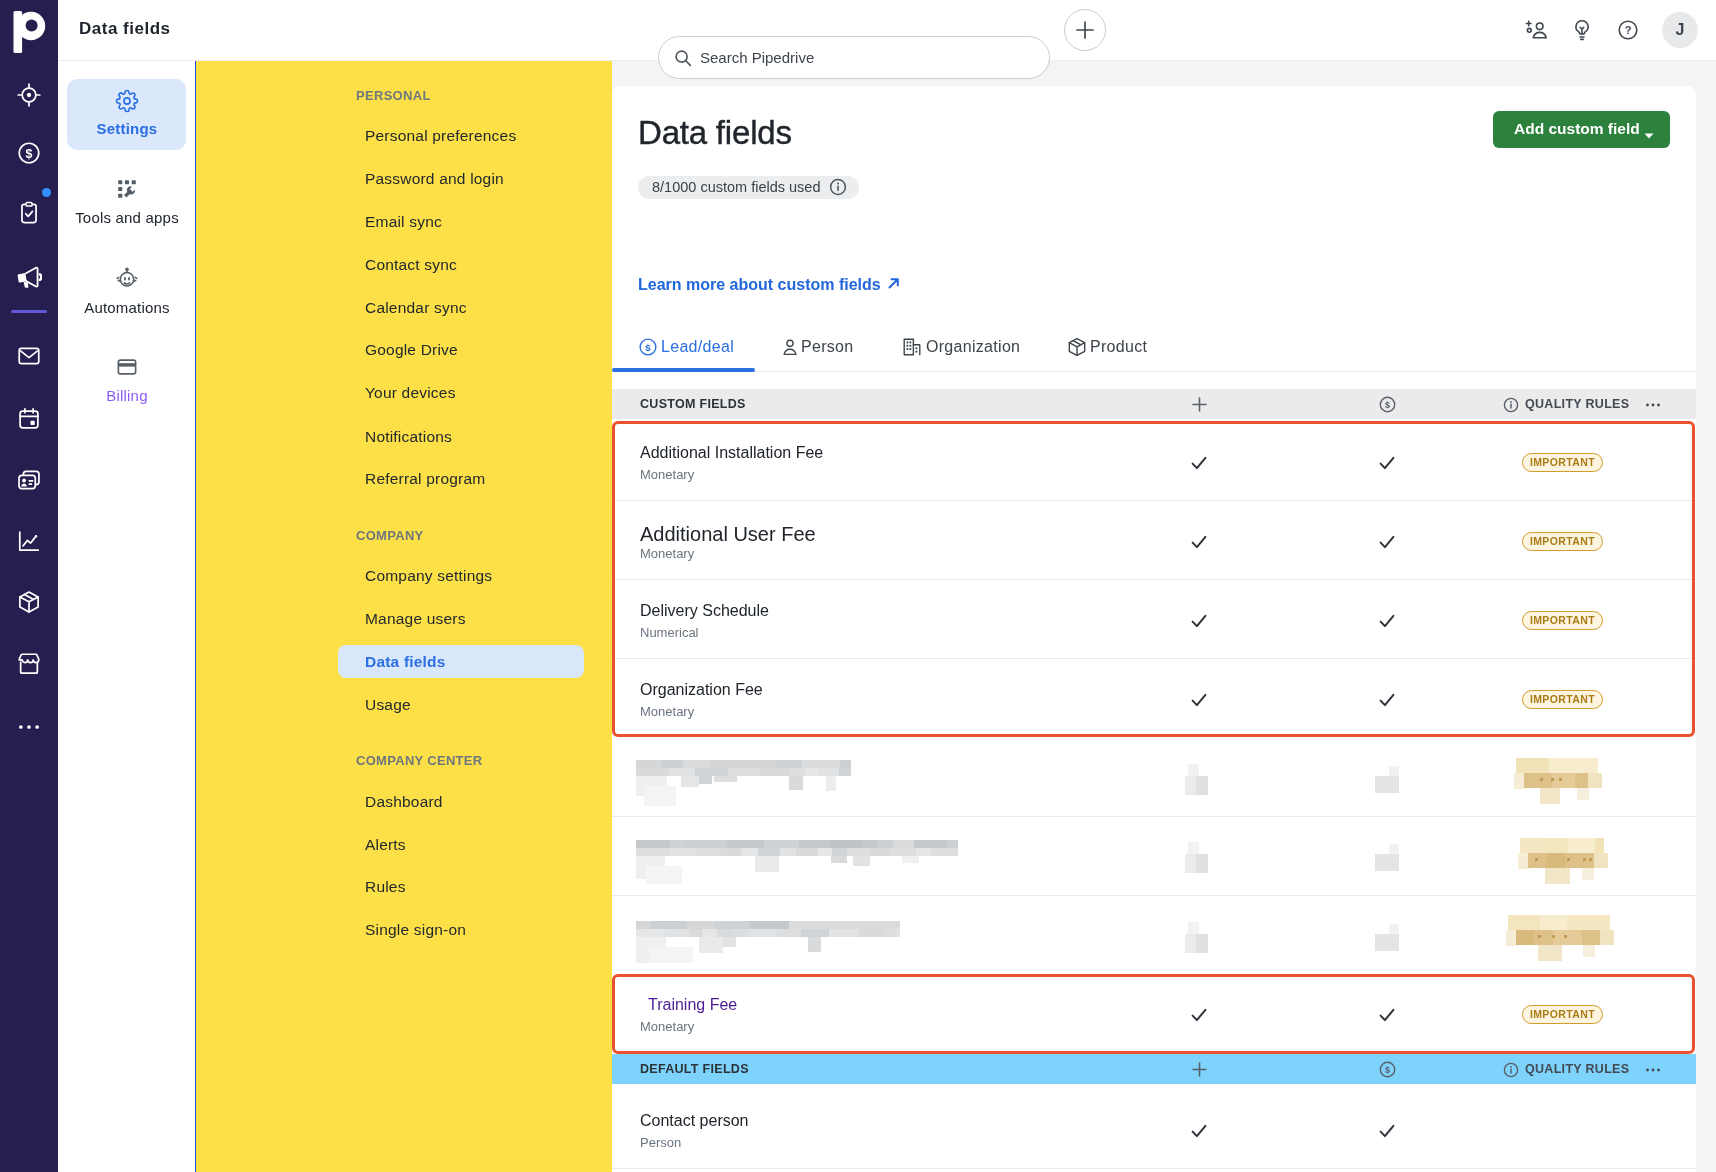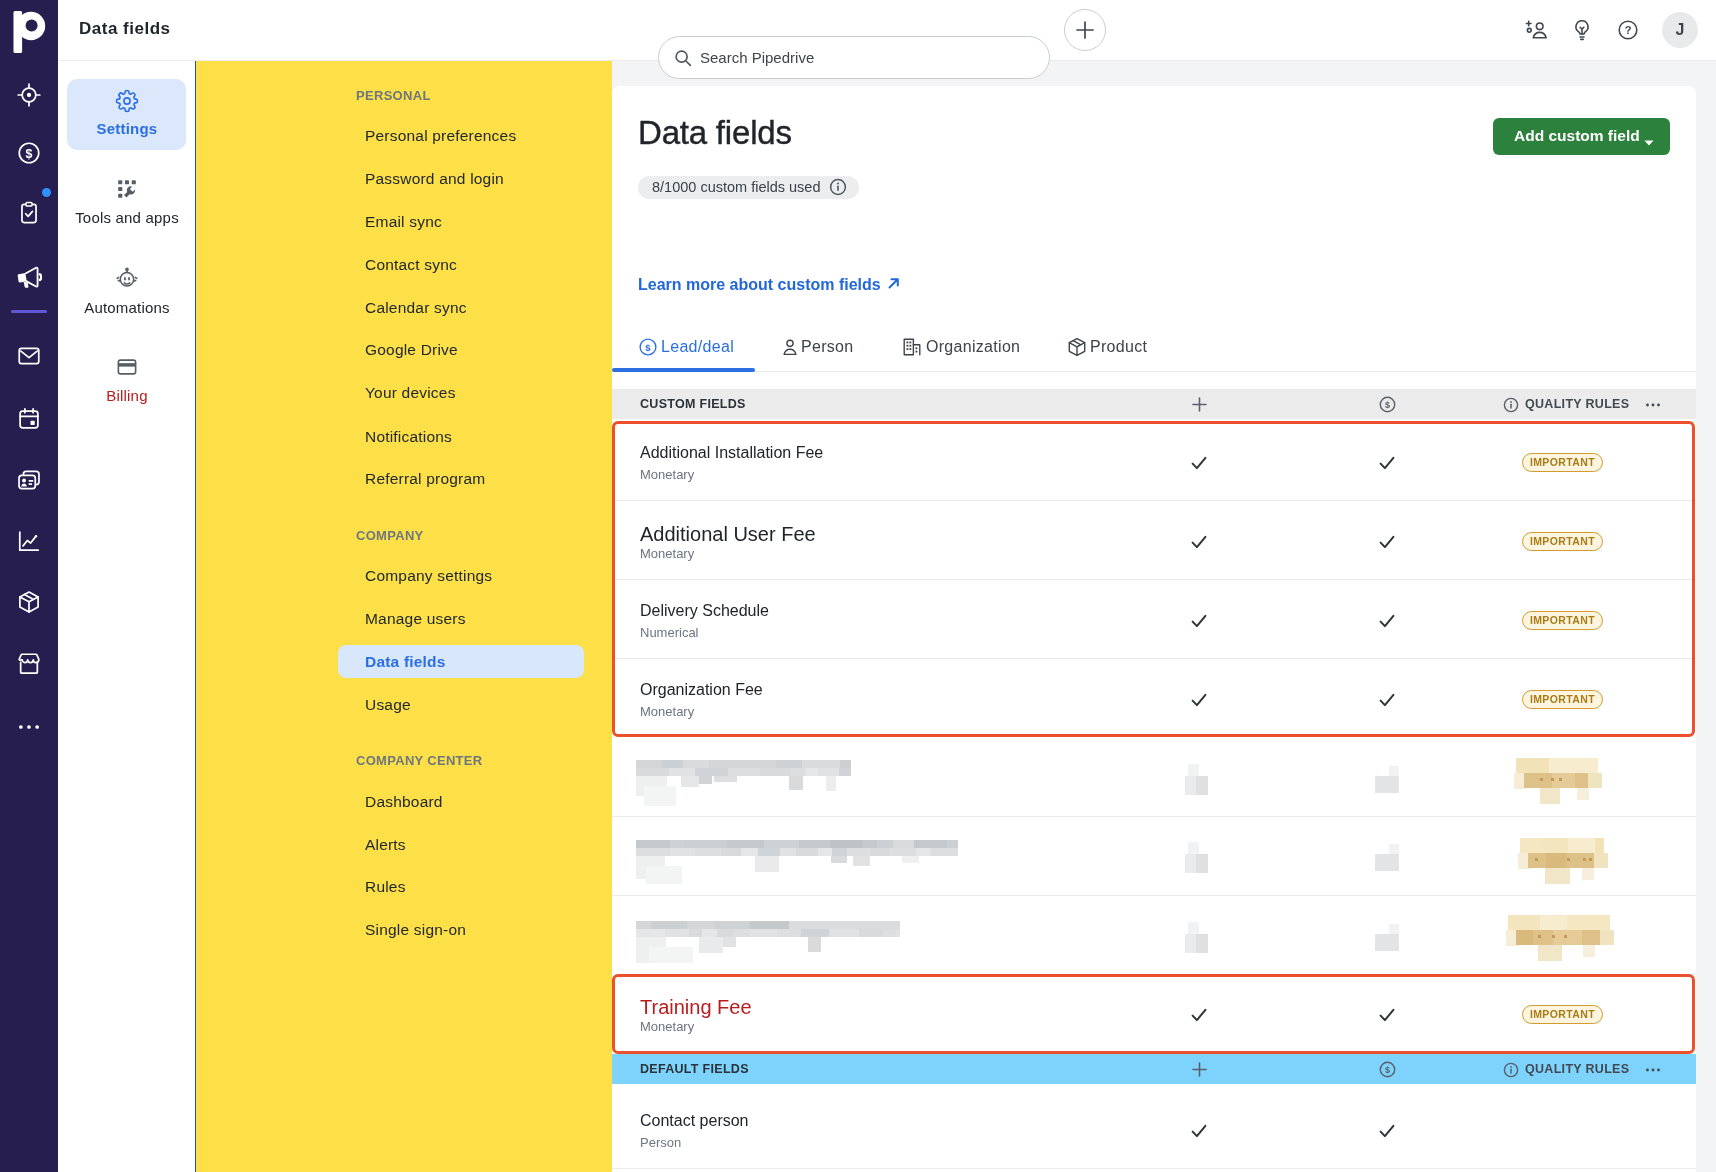--- a/index.html
+++ b/index.html
@@ -142,21 +142,21 @@
         <path d="M3.3 11.4l-1.5 1M3 14.7l1.3.5" stroke="#565e66" stroke-width="1.7" stroke-linecap="round" stroke-linejoin="round" fill="none"></path>
         <path d="M20.7 11.4l1.5 1M21 14.7l-1.3.5" stroke="#565e66" stroke-width="1.7" stroke-linecap="round" stroke-linejoin="round" fill="none"></path>
       </svg></div>
     <div style="position:absolute;left:69px;top:306px;transform:translate(-50%,-50%);width:23px;height:23px;"><svg width="23" height="23" viewBox="0 0 24 24" fill="none" style="">
         <rect x="3" y="4.8" width="18" height="14.4" rx="2.2" stroke="#565e66" stroke-width="1.7" stroke-linecap="round" stroke-linejoin="round" fill="none"></rect>
         <rect x="3.6" y="8" width="16.8" height="3.6" fill="#565e66"></rect>
       </svg></div>
     <div style="position:absolute;left:0;top:59px;width:138px;text-align:center;font-size:15px;letter-spacing:.2px;color:#21272d;color:#2b6fe2;font-weight:bold;">Settings</div>
     <div style="position:absolute;left:0;top:148px;width:138px;text-align:center;font-size:15px;letter-spacing:.2px;color:#21272d;">Tools and apps</div>
     <div style="position:absolute;left:0;top:238px;width:138px;text-align:center;font-size:15px;letter-spacing:.2px;color:#21272d;">Automations</div>
-    <div style="position:absolute;left:0;top:326px;width:138px;text-align:center;font-size:15px;letter-spacing:.2px;color:#b91c1c;">Billing</div>
+    <div style="position:absolute;left:0;top:326px;width:138px;text-align:center;font-size:15px;letter-spacing:.2px;color:#8b5cf6;">Billing</div>
   </div>
 
 <div id="col3">
   <div class="sect" style="top:27px;">PERSONAL</div>
   <div class="nitem" style="top:66px;">Personal preferences</div>
   <div class="nitem" style="top:109px;">Password and login</div>
   <div class="nitem" style="top:152px;">Email sync</div>
   <div class="nitem" style="top:195px;">Contact sync</div>
   <div class="nitem" style="top:238px;">Calendar sync</div>
   <div class="nitem" style="top:280px;">Google Drive</div>
@@ -172,21 +172,21 @@
   <div class="sect" style="top:692px;">COMPANY CENTER</div>
   <div class="nitem" style="top:732px;">Dashboard</div>
   <div class="nitem" style="top:775px;">Alerts</div>
   <div class="nitem" style="top:817px;">Rules</div>
   <div class="nitem" style="top:860px;">Single sign-on</div>
 </div>
 
 <div id="main">
  <div id="card">
   <div style="position:absolute;left:26px;top:28px;font-size:33px;font-weight:500;color:#20252b;letter-spacing:-.2px;-webkit-text-stroke:0.4px #20252b;">Data fields</div>
-  <div style="position:absolute;left:881px;top:32px;width:177px;height:37px;background:#2c813c;border-radius:6px;">
+  <div style="position:absolute;left:881px;top:25px;width:177px;height:37px;background:#2c813c;border-radius:6px;">
     <div style="position:absolute;left:21px;top:9px;font-size:15.5px;font-weight:bold;color:#fff;">Add custom field</div>
     <div style="position:absolute;left:150px;top:15px;"><svg width="12" height="8" viewBox="0 0 12 8">
             <path d="M1.5 1.5l4.5 5 4.5-5z" fill="#fff"></path>
           </svg></div>
   </div>
   <div style="position:absolute;left:26px;top:90px;height:23px;background:#ecedee;border-radius:12px;font-size:14.5px;color:#3c4247;line-height:23px;padding:0 12px 0 14px;">8/1000 custom fields used&nbsp;&nbsp;<span style="display:inline-block;vertical-align:-4px;"><svg width="18" height="18" viewBox="0 0 18 18" fill="none">
             <circle cx="9" cy="9" r="7.4" stroke="#50575f" stroke-width="1.5"></circle>
             <path d="M9 8.2v4" stroke="#50575f" stroke-width="1.6" stroke-linecap="round"></path>
             <circle cx="9" cy="5.5" r="1" fill="#50575f"></circle>
           </svg></span></div>
@@ -438,21 +438,21 @@
         <rect x="926" y="189" width="3" height="3" fill="#c49a55"></rect>
         <rect x="952" y="189" width="3" height="3" fill="#c49a55"></rect>
         <rect x="940" y="189" width="3" height="3" fill="#c49a55"></rect>
         <rect x="926" y="199" width="24" height="16" fill="#f2e6c8"></rect>
         <rect x="971" y="199" width="12" height="12" fill="#f7efdd"></rect>
       </svg>
   <div class="rdiv" style="top:730px;"></div>
   <div class="rdiv" style="top:809px;"></div>
 
   <div class="orange" style="top:888px; height:80px;"></div>
-  <div style="position:absolute;left:28px;top:910px;font-size:20px;color:#b91c1c;">Training Fee</div>
+  <div style="position:absolute;left:36px;top:910px;font-size:16px;color:#4c1d95;">Training Fee</div>
       <div style="position:absolute;left:28px;top:933px;font-size:13px;color:#6b7580;">Monetary</div>
       <div style="position:absolute;left:578px;top:920px;"><svg width="18" height="18" viewBox="0 0 18 18" fill="none">
           <path d="M2.6 9.6l4.3 4.5 8.5-10.3" stroke="#2e343a" stroke-width="2" stroke-linecap="round" stroke-linejoin="round"></path>
         </svg></div>
       <div style="position:absolute;left:766px;top:920px;"><svg width="18" height="18" viewBox="0 0 18 18" fill="none">
           <path d="M2.6 9.6l4.3 4.5 8.5-10.3" stroke="#2e343a" stroke-width="2" stroke-linecap="round" stroke-linejoin="round"></path>
         </svg></div>
       <div style="position:absolute;left:910px;top:919px;width:81px;height:19px;border:1.5px solid #d49b2e;border-radius:10px;background:#fdf5e0;color:#a97b15;font-size:10.5px;font-weight:bold;text-align:center;line-height:16px;letter-spacing:.4px;">IMPORTANT</div>
 
   <div style="position:absolute;left:0;top:968px;width:1084px;height:30px;background:#7dd3fc;">

